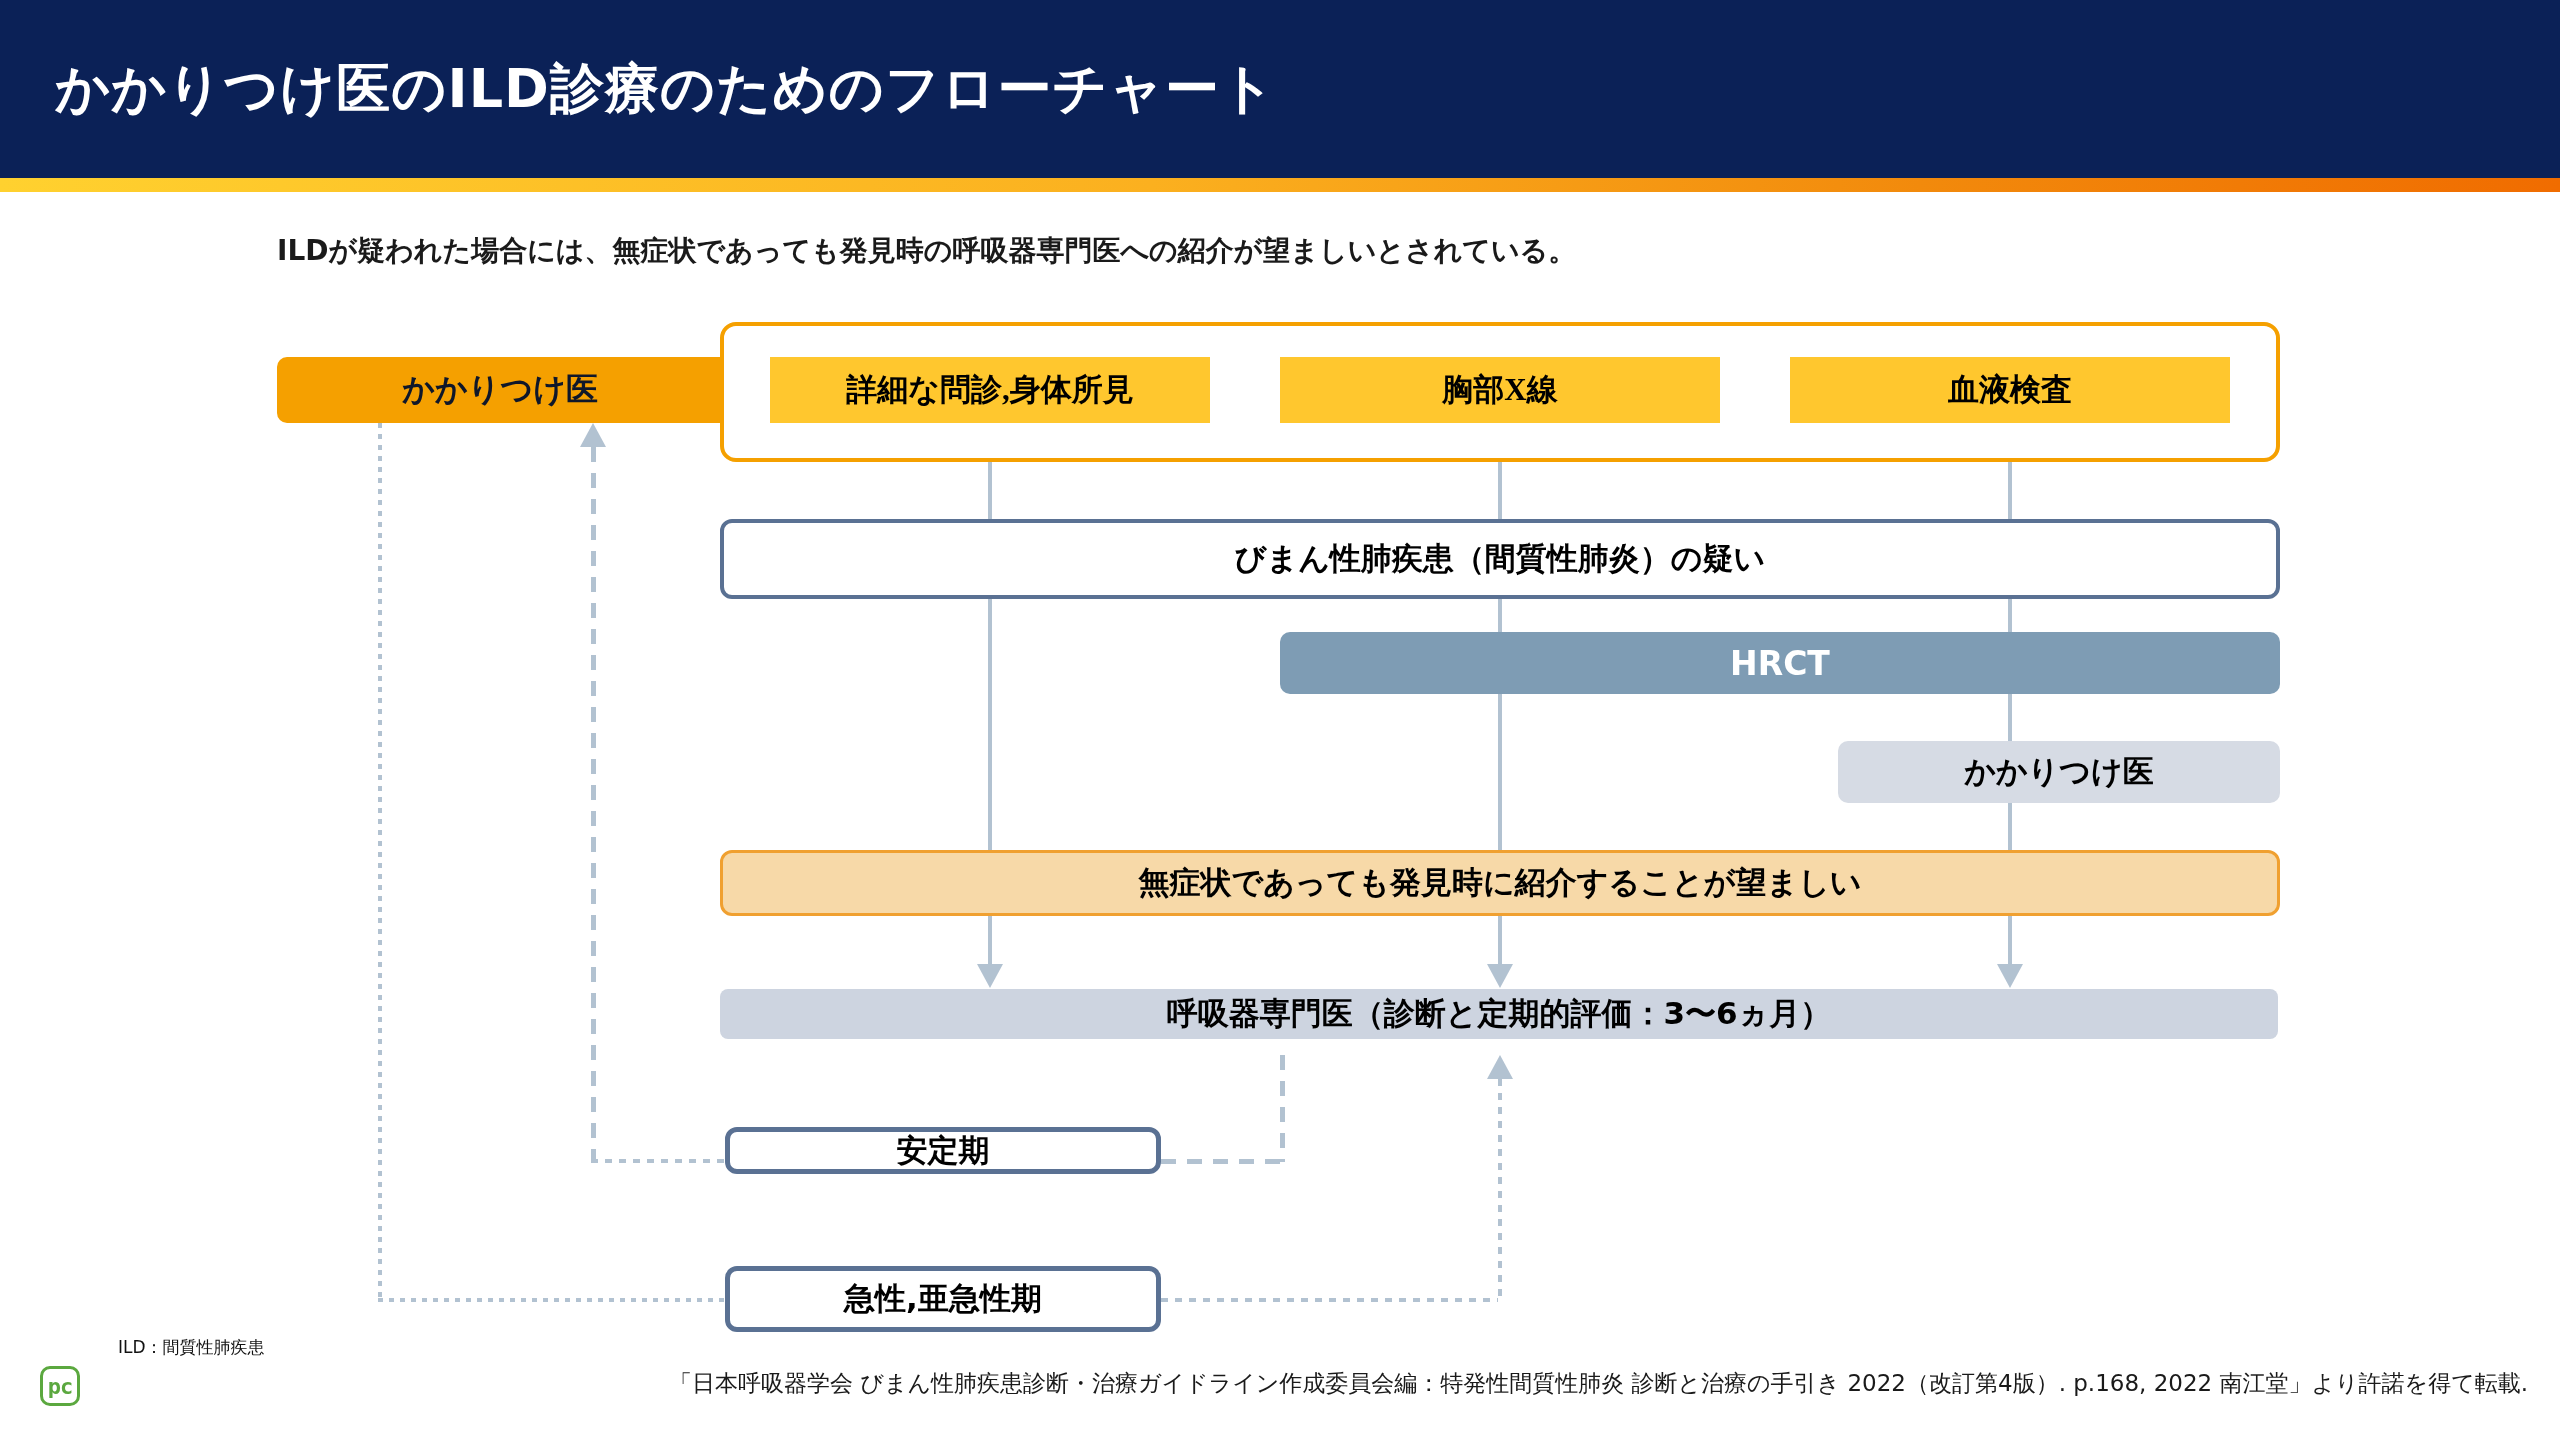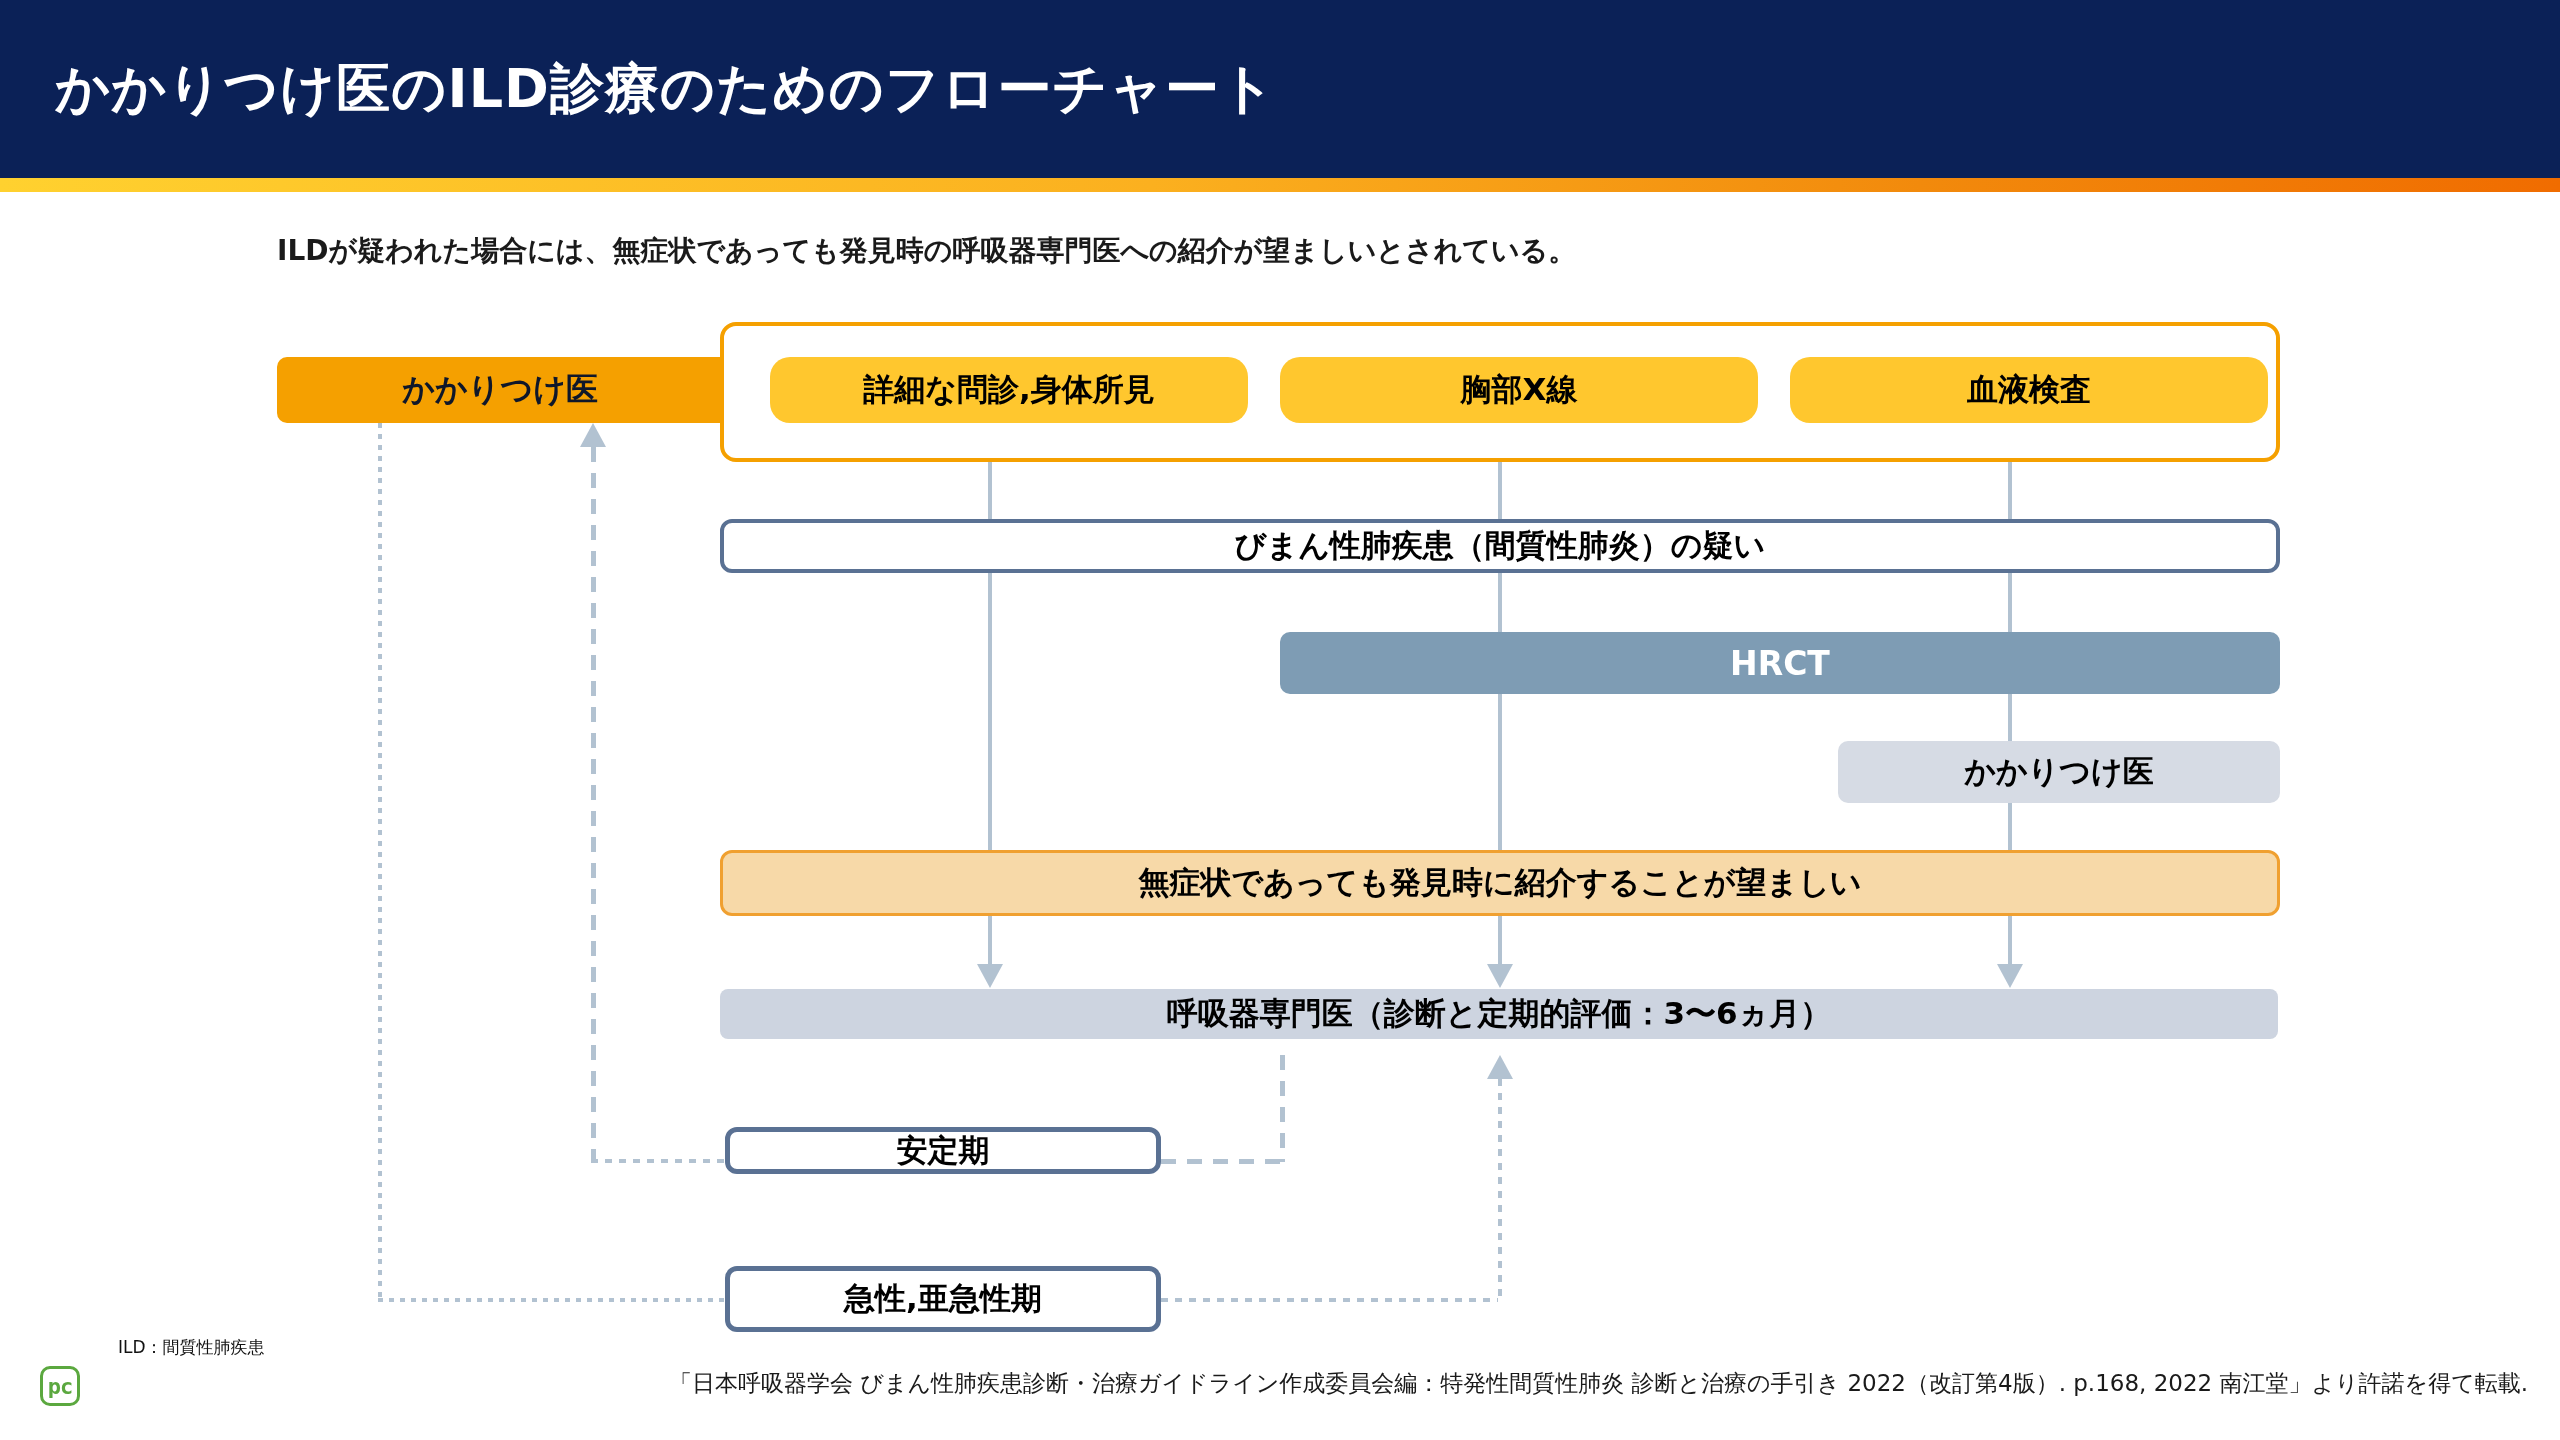--- a/index.html
+++ b/index.html
@@ -32,26 +32,26 @@
   .primary-box{
     left:277px;top:357px;width:446px;height:66px;
     background:#F5A000;color:#0f172a;font-size:32px;
     border-radius:10px 0 0 10px;
   }
   .exam-container{
     position:absolute;left:720px;top:322px;width:1560px;height:140px;
     background:#ffffff;border:4px solid #F5A000;border-radius:16px;
     box-sizing:border-box;z-index:2;
   }
-  .exam-box{top:357px;height:66px;width:478px;background:#FFC72E;border-radius:20px;}
+  .exam-box{top:357px;height:66px;width:440px;background:#FFC72E;border-radius:0;font-family:Liberation Serif, serif;}
   .exam-1{left:770px;}
   .exam-2{left:1280px;}
   .exam-3{left:1790px;}
   .suspicion-box{
-    left:720px;top:519px;width:1560px;height:54px;background:#ffffff;
+    left:720px;top:519px;width:1560px;height:80px;background:#ffffff;
     border:4px solid #5A7193;border-radius:12px;
   }
   .hrct-box{
     left:1280px;top:632px;width:1000px;height:62px;background:#7E9CB4;
     color:#ffffff;font-size:33px;border-radius:10px;
   }
   .pft-box{
     left:1838px;top:741px;width:442px;height:62px;background:#D6DBE4;border-radius:10px;
   }
   .reco-box{

